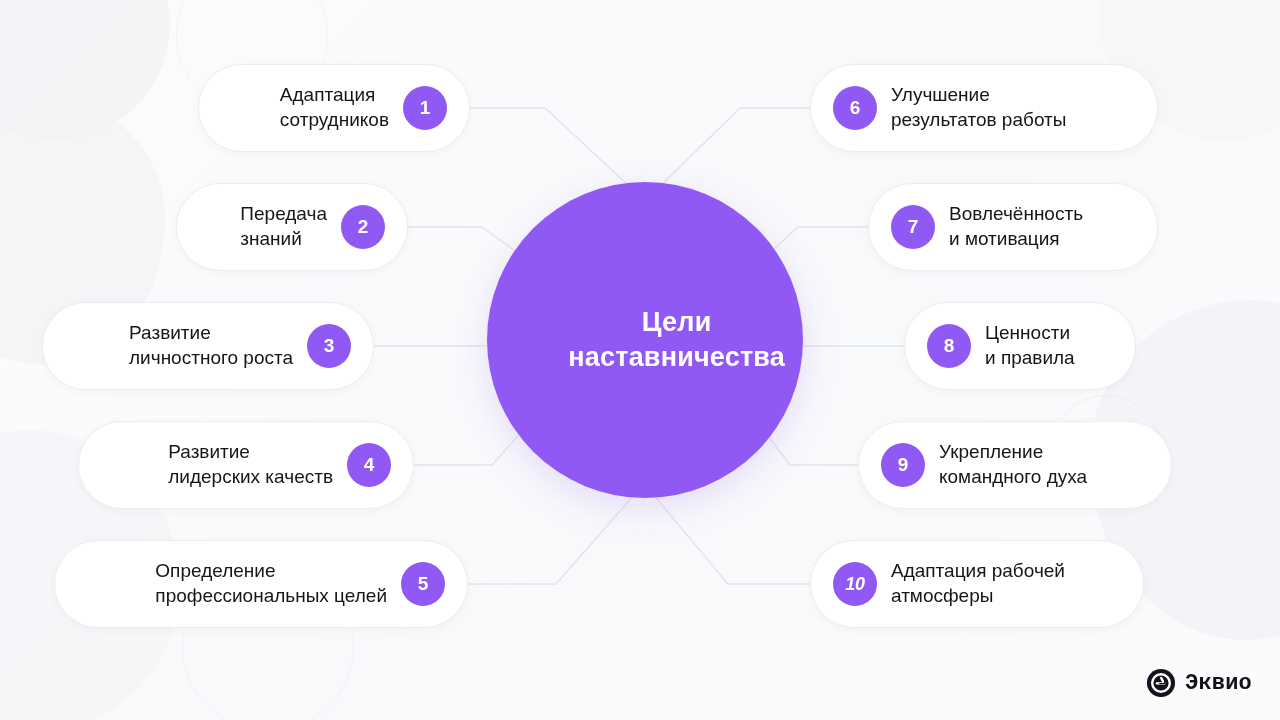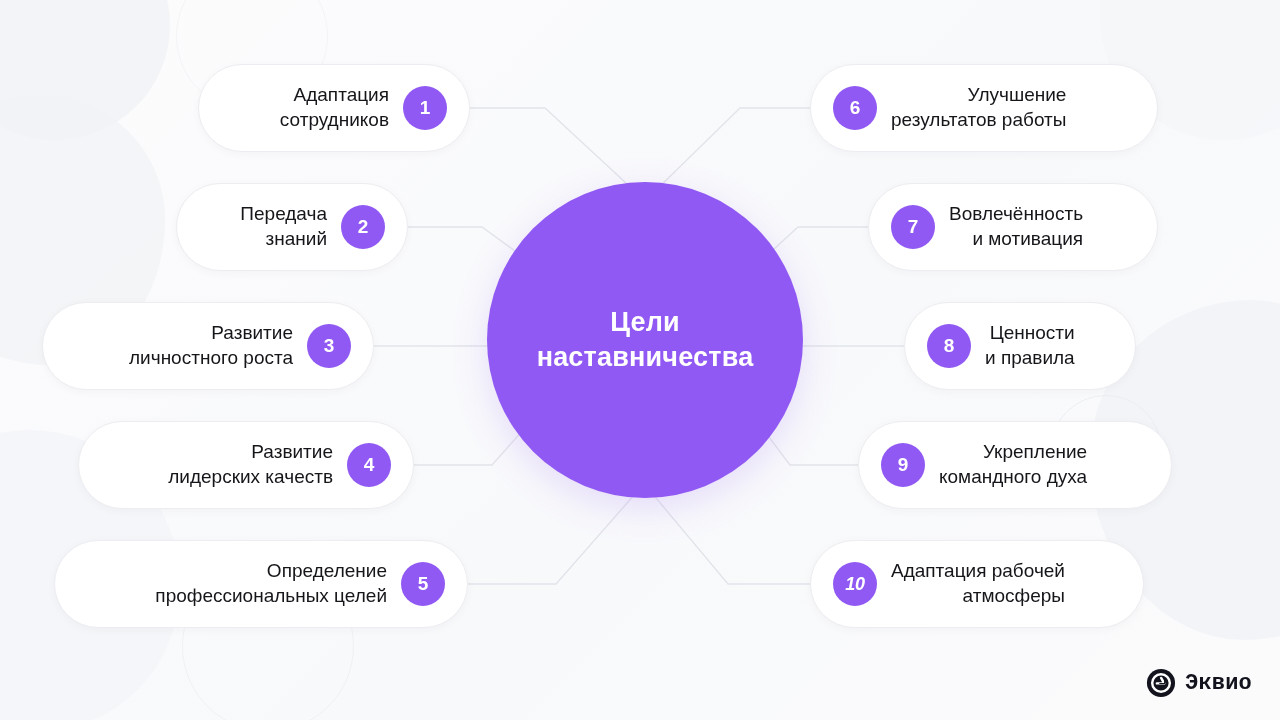--- a/index.html
+++ b/index.html
@@ -86,21 +86,21 @@
 
   
   .center-circle {
     position: absolute;
     left: 487px; top: 182px;
     width: 316px; height: 316px;
     border-radius: 50%;
     background: #9159f3;
     display: flex;
     align-items: center;
-    justify-content: center;
+    justify-content: flex-end;
     text-align: center;
     box-shadow: 0 10px 36px rgba(145, 89, 243, .18);
   }
   .center-circle .center-text {
     color: #ffffff;
     font-weight: bold;
     font-size: 27px;
     line-height: 1.28;
     letter-spacing: .2px;
     white-space: pre-line;
@@ -121,21 +121,21 @@
     padding: 0 22px;
     gap: 14px;
   }
   .card.left  { justify-content: flex-end; }
   .card.right { justify-content: flex-start; }
 
   .card-label {
     font-size: 19px;
     line-height: 1.3;
     color: #15161a;
-    text-align: right;
+    text-align: left;
     white-space: pre-line;
     flex: 0 1 auto;
   }
   .badge {
     flex: 0 0 auto;
     width: 44px;
     height: 44px;
     border-radius: 50%;
     background: #9159f3;
     color: #ffffff;

